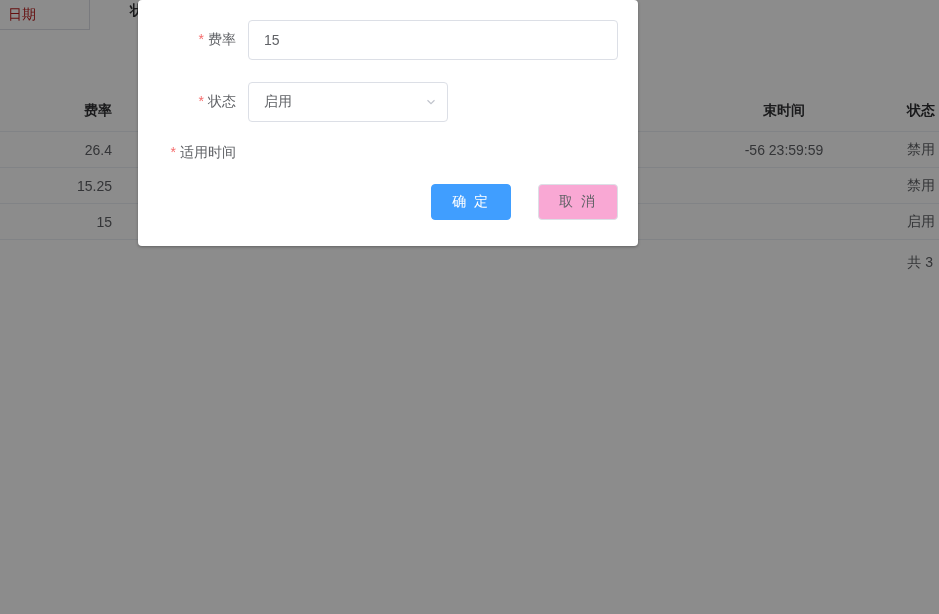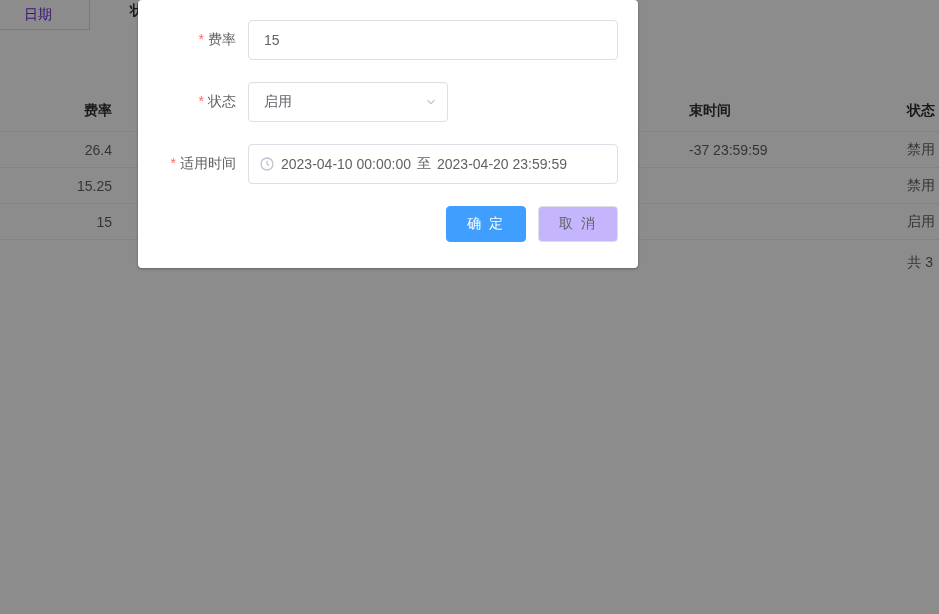--- a/index.html
+++ b/index.html
@@ -28,23 +28,23 @@
   }
   .date-field {
     position: absolute;
     left: 0;
     top: 0;
     height: 30px;
     width: 90px;
     border: 1px solid #dcdfe6;
     border-top: none;
     border-left: none;
-    color: #6d28d9;
-    font-size: 14px;
-    padding: 4px 24px;
+    color: #b91c1c;
+    font-size: 14px;
+    padding: 4px 8px;
     display: flex;
     align-items: center;
   }
   .state-hdr-frag {
     position: absolute;
     left: 130px;
     top: 2px;
     font-weight: 700;
     color: #303133;
   }
@@ -55,21 +55,21 @@
   .tbl-header-row {
     display: flex;
     height: 42px;
     align-items: center;
     border-bottom: 1px solid #ebeef5;
     font-weight: 700;
     color: #303133;
   }
   .col-rate { width: 130px; text-align: right; padding-right: 18px; }
   .col-mid { flex: 1; }
-  .col-endtime { width: 200px; text-align: left; padding-left: 10px; }
+  .col-endtime { width: 200px; text-align: center; padding-left: 10px; }
   .col-status { width: 60px; text-align: right; padding-right: 4px; }
 
   .tbl-body-row {
     display: flex;
     height: 36px;
     align-items: center;
     border-bottom: 1px solid #ebeef5;
     color: #606266;
   }
   .footer-total {
@@ -173,31 +173,31 @@
     flex: none;
   }
   .range-sep {
     color: #606266;
     margin: 0 6px;
   }
 
   .btn-row {
     display: flex;
     justify-content: flex-end;
-    gap: 12px;
+    gap: 27px;
     margin-top: 4px;
   }
   .btn {
     height: 36px;
     padding: 0 20px;
     border-radius: 4px;
     font-size: 14px;
     cursor: pointer;
     border: 1px solid #dcdfe6;
-    background: #c4b5fd;
+    background: #f9a8d4;
     color: #606266;
     letter-spacing: 2px;
   }
   .btn-primary {
     background: #409eff;
     border-color: #409eff;
     color: #fff;
   }
 </style>
 </head>
@@ -216,21 +216,21 @@
     <div class="tbl-header-row">
       <div class="col-rate">费率</div>
       <div class="col-mid"></div>
       <div class="col-endtime">束时间</div>
       <div class="col-status">状态</div>
     </div>
 
     <div class="tbl-body-row">
       <div class="col-rate">26.4</div>
       <div class="col-mid"></div>
-      <div class="col-endtime">-37 23:59:59</div>
+      <div class="col-endtime">-56 23:59:59</div>
       <div class="col-status">禁用</div>
     </div>
     <div class="tbl-body-row">
       <div class="col-rate">15.25</div>
       <div class="col-mid"></div>
       <div class="col-status">禁用</div>
     </div>
     <div class="tbl-body-row">
       <div class="col-rate">15</div>
       <div class="col-mid"></div>
@@ -257,28 +257,19 @@
         <span>启用</span>
       </div>
       <svg class="chevron-down" viewBox="0 0 24 24" fill="none" stroke="currentColor" stroke-width="2">
         <polyline points="6 9 12 15 18 9"></polyline>
       </svg>
     </div>
   </div>
 
   <div class="form-row">
     <div class="form-label required">适用时间</div>
-    <div class="date-range-box">
-      <svg class="clock-icon" viewBox="0 0 24 24" fill="none" stroke="currentColor" stroke-width="2">
-        <circle cx="12" cy="12" r="9"></circle>
-        <polyline points="12 7 12 12 15 14"></polyline>
-      </svg>
-      <span>2023-04-10 00:00:00</span>
-      <span class="range-sep">至</span>
-      <span>2023-04-20 23:59:59</span>
-    </div>
   </div>
 
   <div class="btn-row">
     <button class="btn btn-primary">确 定</button>
     <button class="btn">取 消</button>
   </div>
 </div>
 
 </body></html>

